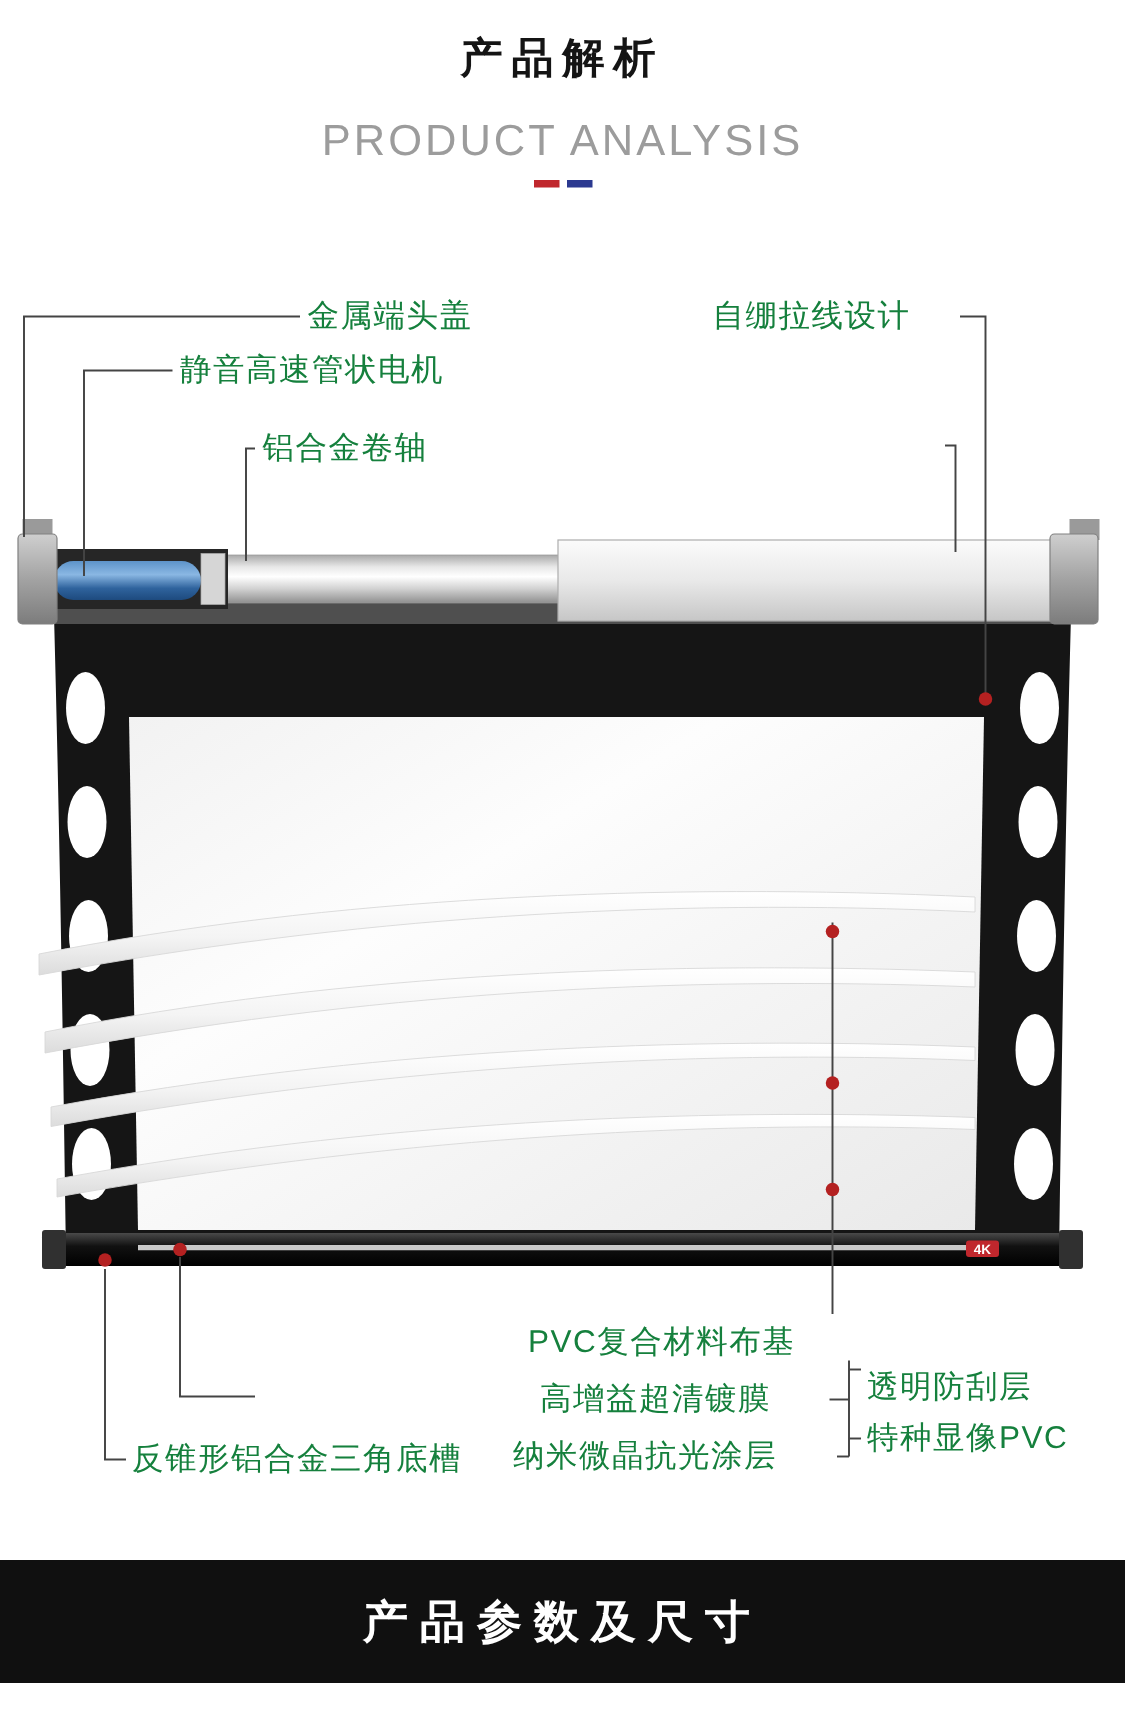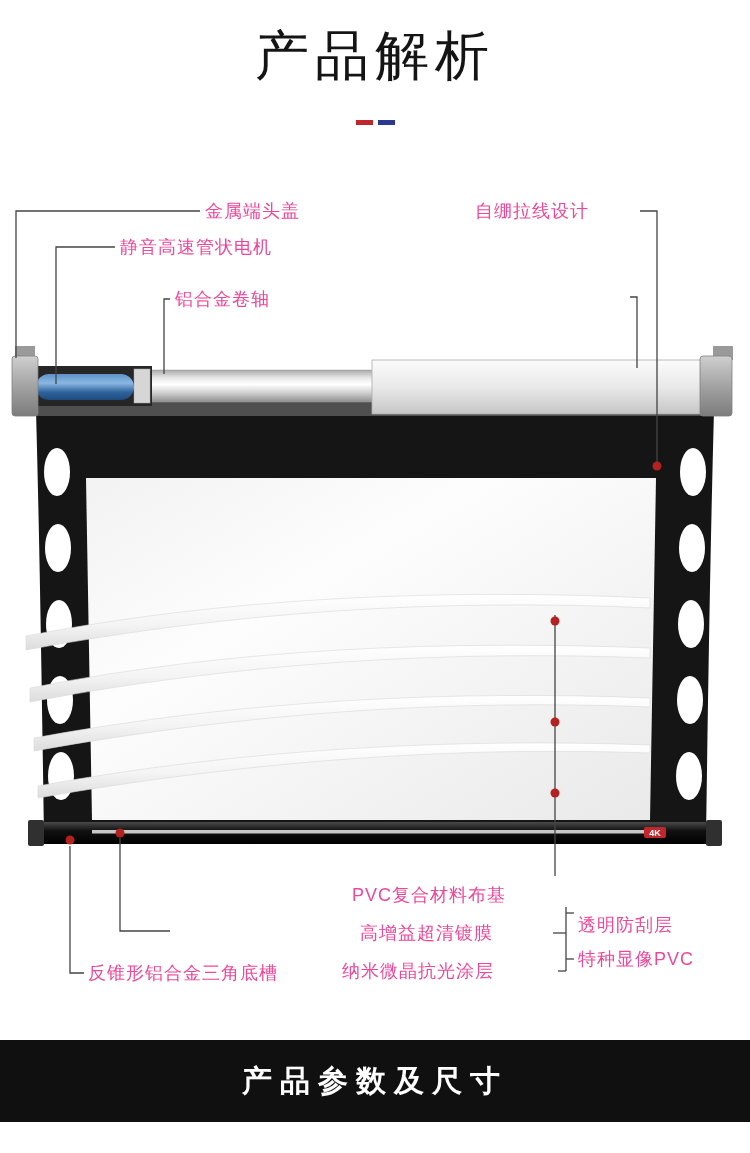--- a/index.html
+++ b/index.html
@@ -1,42 +1,43 @@
 <!DOCTYPE html>
 <html><head>
 <meta charset="utf-8">
 <style>
   * { margin:0; padding:0; box-sizing:border-box; }
   html,body { background:#ffffff; }
   body { font-family:"Liberation Sans","DejaVu Sans",sans-serif; }
   .page { position:relative; width:750px; height:1153px; background:#fff; overflow:hidden; }
 
   .title { position:absolute; top:20px; left:0; width:100%; text-align:center;
-           font-size:54px; font-weight:400; color:#141414; letter-spacing:6px; }
+           font-size:28px; font-weight:700; color:#141414; letter-spacing:6px; }
   .subtitle { position:absolute; top:78px; left:0; width:100%; text-align:center;
               font-size:29px; font-weight:400; color:#9c9c9c; letter-spacing:2px; }
   .divider { position:absolute; top:120px; left:0; width:100%;
              display:flex; justify-content:center; gap:5px; }
   .dash { width:17px; height:5px; display:inline-block; }
 
   svg.diagram { position:absolute; left:0; top:0; }
 
-  .lbl { position:absolute; font-size:18px; color:#ec4899; letter-spacing:1px;
+  .lbl { position:absolute; font-size:21px; color:#15803d; letter-spacing:1px;
          line-height:30px; white-space:nowrap; }
 
   .banner { position:absolute; left:0; top:1040px; width:750px; height:82px;
             background:#101010; display:flex; align-items:center; justify-content:center; }
   .banner span { color:#ffffff; font-size:30px; font-weight:700; letter-spacing:8px; }
 </style>
 </head>
 <body>
 
 <div class="page">
 
   <div class="title">产品解析</div>
+  <div class="subtitle">PRODUCT ANALYSIS</div>
   <div class="divider">
     <span class="dash" style="background:#c0272d"></span>
     <span class="dash" style="background:#2b3990"></span>
   </div>
 
   <svg class="diagram" width="750" height="1153" viewBox="0 0 750 1153">
     <defs>
       <linearGradient id="gradTube" x1="0" y1="0" x2="0" y2="1">
         <stop offset="0" stop-color="#a9a9a9"></stop>
           <stop offset="0.25" stop-color="#e8e8e8"></stop>

